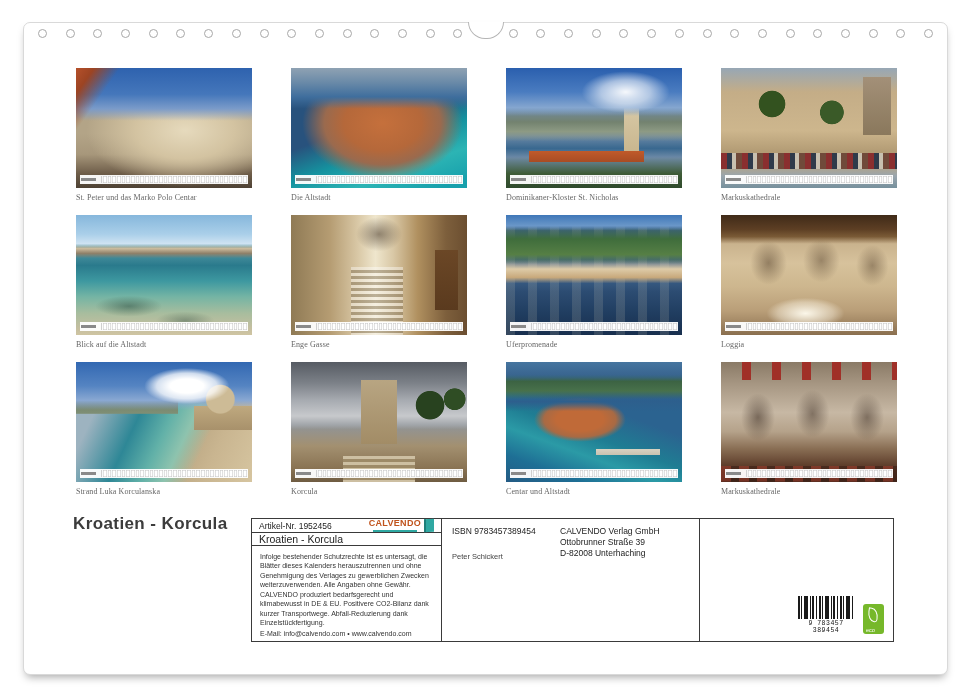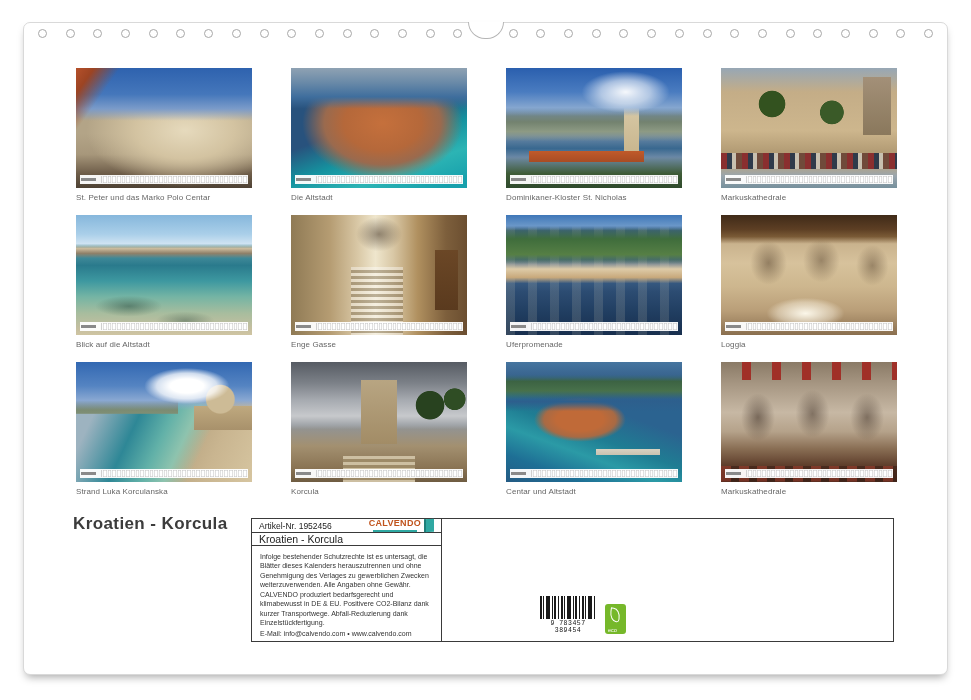--- a/index.html
+++ b/index.html
@@ -21,21 +21,21 @@
   
   .notch {
     position:absolute; top:-1px; left:50%; transform:translateX(-50%);
     width:36px; height:17px; background:#fff;
     border:1px solid #b5b5b5; border-top:none; border-radius:0 0 20px 20px;
   }
 
   
   .grid {
     position:absolute; left:52px; top:45px;
-    display:grid; grid-template-columns:repeat(4,176px); gap:13px 39px;
+    display:grid; grid-template-columns:repeat(4,176px); gap:13px 39px;font-family:Liberation Serif, serif;
   }
   .tile { width:176px; }
   .photo { position:relative; width:176px; height:120px; background-color:#9aa7b0; background-repeat:no-repeat; overflow:hidden; }
   .caption { margin-top:5px; font-size:8px; color:#666; letter-spacing:.1px; white-space:nowrap; }
 
   
   .cal-strip {
     position:absolute; left:4px; right:4px; bottom:4px; height:9px;
     background:rgba(255,255,255,.95); display:flex; align-items:stretch; padding:1px;
   }
@@ -736,20 +736,31 @@
           </span>
           <span class="brand-mark"></span>
         </span>
       </div>
       <div class="row-title">Kroatien - Korcula</div>
       <div class="row-legal">
         <div>Infolge bestehender Schutzrechte ist es untersagt, die Blätter dieses Kalenders herauszutrennen und ohne Genehmigung des Verlages zu gewerblichen Zwecken weiterzuverwenden. Alle Angaben ohne Gewähr. CALVENDO produziert bedarfsgerecht und klimabewusst in DE &amp; EU. Positivere CO2-Bilanz dank kurzer Transportwege. Abfall-Reduzierung dank Einzelstückfertigung.</div>
         <div class="legal-email">E-Mail: info@calvendo.com • www.calvendo.com</div>
       </div>
     </div>
+    <div class="col-mid">
+      <div class="isbn-line">
+        <span class="isbn">ISBN 9783457389454</span>
+        <span class="publisher">
+          <div>CALVENDO Verlag GmbH</div>
+          <div>Ottobrunner Straße 39</div>
+          <div>D-82008 Unterhaching</div>
+        </span>
+      </div>
+      <div class="author">Peter Schickert</div>
+    </div>
     <div class="col-right">
       <div class="barcode-block">
         <div class="barcode">
           <div class="bars"></div>
           <div class="barcode-digits">9 783457 389454</div>
         </div>
         <div class="eco">
           <span class="eco-leaf"></span>
           <span class="eco-label">eco</span>
         </div>

